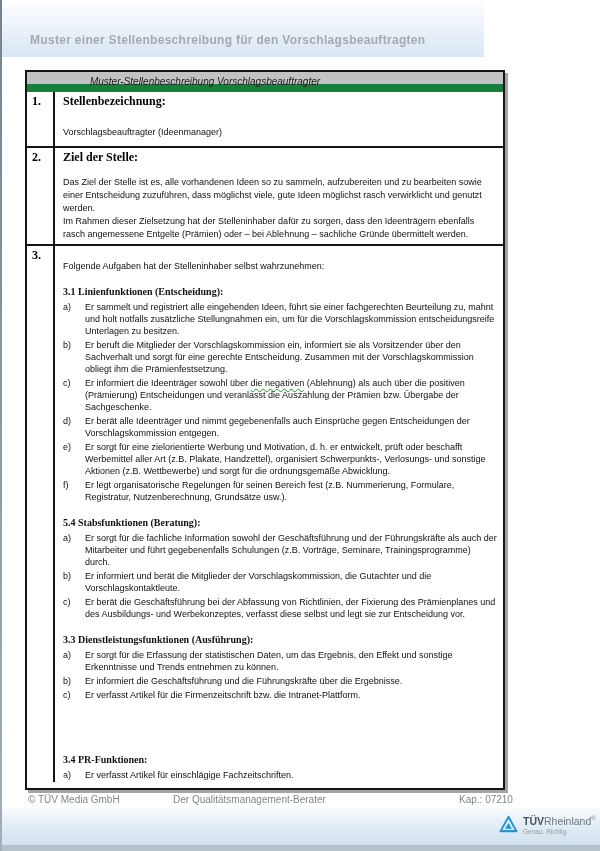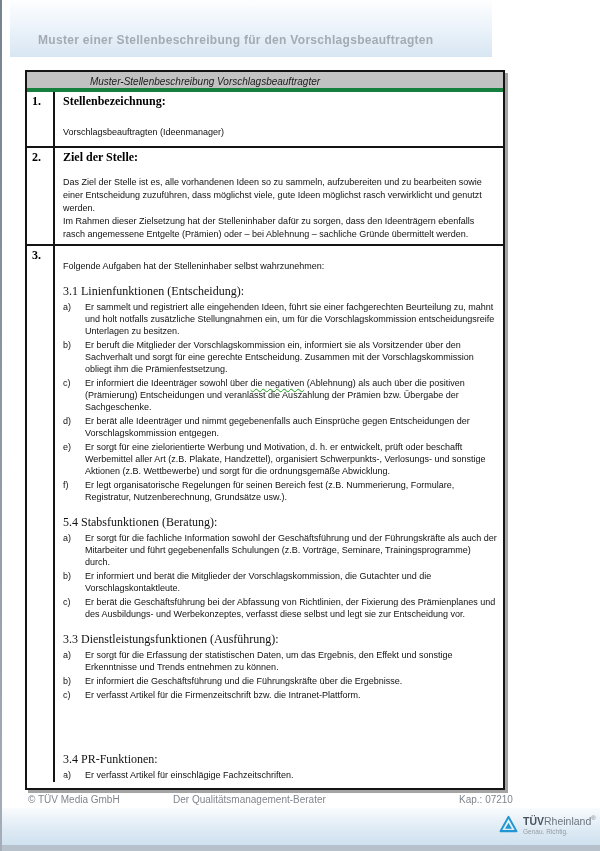--- a/index.html
+++ b/index.html
@@ -6,48 +6,48 @@
   html,body { width:600px; height:851px; overflow:hidden; background:#ffffff;
               font-family:"Liberation Sans", sans-serif; }
   .screen { position:relative; width:600px; height:851px; background:#ffffff; }
 
   
   .left-edge { position:absolute; left:0; top:0; width:2px; height:851px;
                background:linear-gradient(180deg,#77828f,#a5aeb8); z-index:30; }
 
   
   .top-band { position:absolute; left:2px; top:0; width:482px; height:57px;
-              background:linear-gradient(180deg,#fdfeff 0%, #eff5fb 40%, #d8e6f3 100%);margin-left:8px; }
+              background:linear-gradient(180deg,#fdfeff 0%, #eff5fb 40%, #d8e6f3 100%); }
   .top-title { position:absolute; left:28px; top:33px; font-size:12px; font-weight:bold;
                letter-spacing:0.3px; color:#a4aab1; white-space:nowrap; }
 
   
   .doc-table { position:absolute; left:25px; top:70px; width:480px; height:720px;
                border:2px solid #141414; background:#ffffff;
                box-shadow:3px 3px 0 rgba(90,90,90,0.55); }
-  .caption { height:20px; background:#c2c2c2; border-bottom:4px solid #15803d;
+  .caption { height:20px; background:#c2c2c2; border-bottom:8px solid #15803d;
              font-style:italic; font-size:10px; line-height:19px; text-align:center;
              padding-right:120px; color:#1a1a1a; }
   .trow { display:grid; grid-template-columns:28px 1fr; }
   .trow + .trow { border-top:2px solid #141414; }
   .trow-1 { height:54px; }
   .trow-2 { height:98px; }
   .trow-3 { height:538px; }
   .num { border-right:2px solid #141414; font-family:"Liberation Serif", serif;
          font-weight:bold; font-size:12px; padding:2px 0 0 5px; }
   .cell { padding:2px 6px 0 8px; font-size:9px; line-height:12px; color:#111;
           position:relative; overflow:hidden;border-radius:23px; }
   .row-heading { font-family:"Liberation Serif", serif; font-weight:bold;
                  font-size:12px; line-height:15px; color:#000; }
   .plain-text { margin-top:17px; }
   .para { margin-top:0; line-height:13px; }
   .para-first { margin-top:11px; }
   .intro { margin-top:12px; }
-  .section-title { font-family:"Liberation Serif", serif; font-weight:normal;
-                   font-size:12px; line-height:15px; margin-top:12px; margin-bottom:2px; }
+  .section-title { font-family:"Liberation Serif", serif; font-weight:bold;
+                   font-size:10px; line-height:15px; margin-top:12px; margin-bottom:2px; }
   .item { display:flex; margin-top:2px; }
   .item-label { flex:0 0 22px; }
   .item-text { flex:1 1 auto; }
   .grammar-squiggle { text-decoration-line:underline; text-decoration-style:wavy;
                       text-decoration-color:#18a018; text-decoration-thickness:1px;
                       text-underline-offset:2px; }
   .section.anchor-bottom { position:absolute; left:8px; right:6px; bottom:1px; }
   .section.anchor-bottom .section-title { margin-top:0; }
 
   
@@ -83,21 +83,21 @@
     <div class="top-title">Muster einer Stellenbeschreibung für den Vorschlagsbeauftragten</div>
   </div>
 
   <div class="doc-table">
     <div class="caption">Muster-Stellenbeschreibung Vorschlagsbeauftragter</div>
 
     <div class="trow trow-1">
       <div class="num">1.</div>
       <div class="cell">
         <div class="row-heading">Stellenbezeichnung:</div>
-        <div class="plain-text">Vorschlagsbeauftragten (Ideenmanager)</div>
+        <div class="plain-text">Vorschlagsbeauftragter (Ideenmanager)</div>
       </div>
     </div>
 
     <div class="trow trow-2">
       <div class="num">2.</div>
       <div class="cell">
         <div class="row-heading">Ziel der Stelle:</div>
         <div>
             <div class="para para-first">Das Ziel der Stelle ist es, alle vorhandenen Ideen so zu sammeln, aufzubereiten und zu bearbeiten sowie einer Entscheidung zuzuführen, dass möglichst viele, gute Ideen möglichst rasch verwirklicht und genutzt werden.</div>
             <div class="para">Im Rahmen dieser Zielsetzung hat der Stelleninhaber dafür zu sorgen, dass den Ideenträgern ebenfalls rasch angemessene Entgelte (Prämien) oder – bei Ablehnung – sachliche Gründe übermittelt werden.</div>

